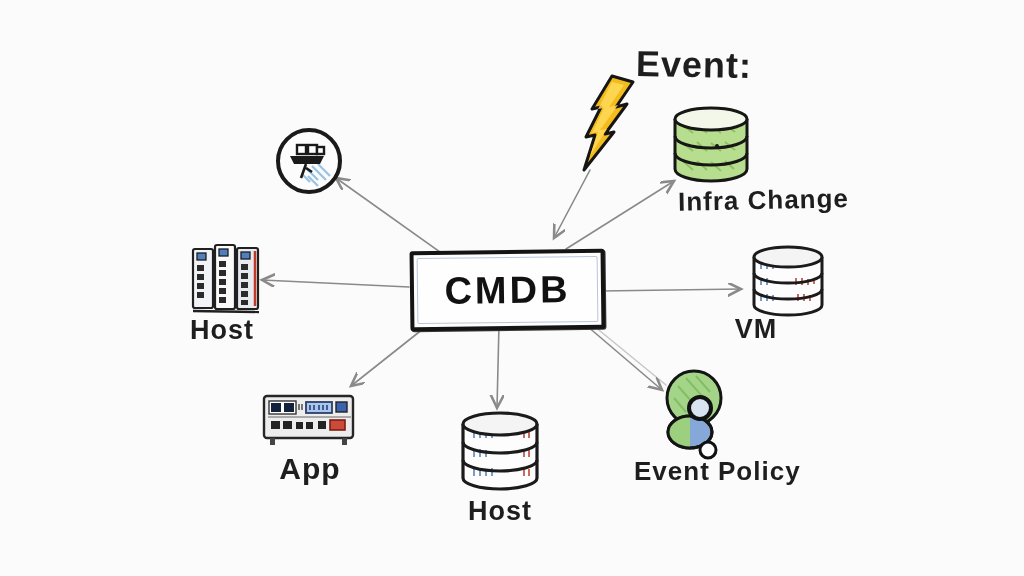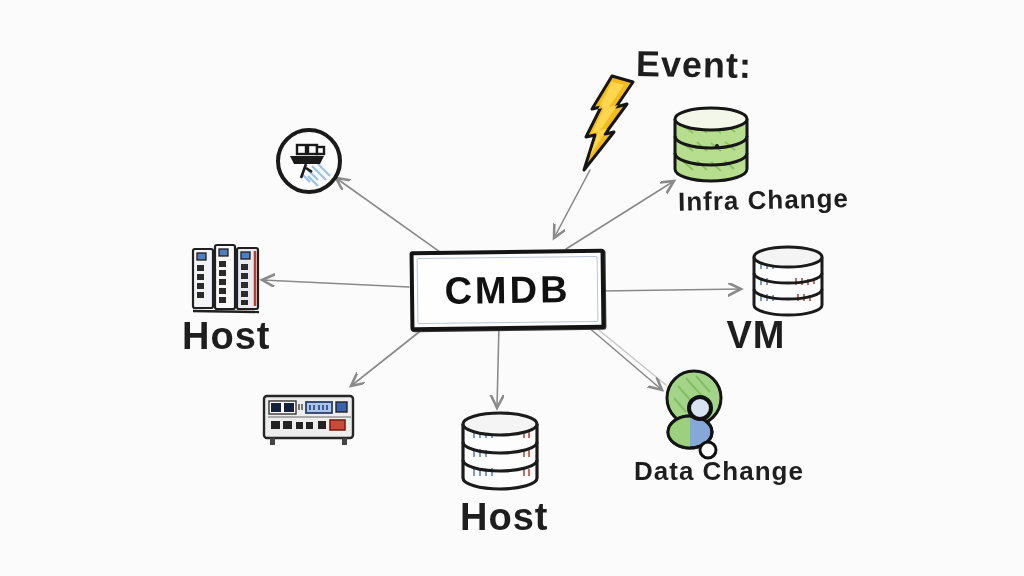--- a/index.html
+++ b/index.html
@@ -7,21 +7,21 @@
     position:relative;width:1024px;height:576px;overflow:hidden;
     background:#fbfbfb;
     font-family:"Liberation Sans","DejaVu Sans",sans-serif;
   }
   .abs{position:absolute;}
   .label{
     position:absolute;color:#1e1e1e;text-align:center;
     font-family:"Liberation Sans","DejaVu Sans",sans-serif;
     font-weight:600;letter-spacing:1px;white-space:nowrap;
   }
-  .lbl-28{font-size:38px;}
+  .lbl-28{font-size:27px;}
   .lbl-26{font-size:26px;}
   .lbl-30{font-size:30px;}
   .lbl-36{font-size:36px;}
   #cmdb-box{
     position:absolute;left:410px;top:250px;width:187px;height:72px;
     border:4px solid #141414;border-radius:3px;background:#fefefe;
     transform:rotate(-0.7deg);
     box-shadow:1px 1px 0 #3a3a3a;
     display:flex;align-items:center;justify-content:center;
   }
@@ -150,20 +150,21 @@
       <rect x="9" y="31" width="9" height="8"></rect>
         <rect x="21" y="31" width="9" height="8"></rect>
       <rect x="34" y="32" width="7" height="7"></rect>
         <rect x="44" y="32" width="7" height="7"></rect>
       <rect x="56" y="31" width="8" height="8"></rect>
     </g>
     <rect x="68" y="30" width="15" height="10" fill="#cc4a3a" stroke="#7a1f12" stroke-width="1.6"></rect>
     <rect x="8" y="48" width="5" height="7" fill="#444"></rect>
     <rect x="80" y="48" width="5" height="7" fill="#444"></rect>
   </svg>
+  <div class="label lbl-30" style="left:272px;top:452px;width:76px">App</div>
 
   <svg class="abs" style="left:456px;top:410px" width="88" height="86" viewBox="0 0 88 86">
     <g transform="translate(44,14)" stroke="#1b1b1b" stroke-width="3.2" stroke-linejoin="round">
       <path d="M-37 0 V54 A37 11 0 0 0 37 54 V0" fill="#fdfdfd"></path>
       <g stroke="#7b9cc9" stroke-width="2">
         <path d="M-26 6 v8 M-20 6 v8 M-14 7 v7 M-8 6 v8 M-26 25 v8 M-20 25 v8 M-14 26 v7 M-26 44 v8 M-20 44 v8 M-14 45 v7 M-8 44 v8"></path>
       </g>
       <g stroke="#c96a5f" stroke-width="2">
         <path d="M24 6 v8 M29 7 v7 M24 25 v8 M29 26 v7 M24 44 v8 M29 45 v7"></path>
       </g>
@@ -178,21 +179,21 @@
     <circle cx="42" cy="32" r="27" fill="#a4d488" stroke="#141414" stroke-width="3"></circle>
     <g stroke="#7cb85c" stroke-width="2" opacity="0.8">
       <path d="M26 20 l14 16 M34 12 l16 18 M44 10 l14 16 M22 32 l12 14"></path>
     </g>
     <ellipse cx="38" cy="66" rx="22" ry="16" fill="#86a8d8" stroke="#141414" stroke-width="3"></ellipse>
     <path d="M38 50 A22 16 0 0 0 38 82 Z" fill="#9ccf7e" stroke="none"></path>
     <ellipse cx="38" cy="66" rx="22" ry="16" fill="none" stroke="#141414" stroke-width="3"></ellipse>
     <circle cx="48" cy="42" r="11" fill="#d7e3f0" stroke="#111111" stroke-width="4"></circle>
     <circle cx="56" cy="84" r="8" fill="#fdfdfd" stroke="#111111" stroke-width="3"></circle>
   </svg>
-  <div class="label lbl-26" style="left:634px;top:456px;width:140px">Data Change</div>
+  <div class="label lbl-26" style="left:634px;top:456px;width:140px">Event Policy</div>
 
   <svg class="abs" style="left:272px;top:124px" width="74" height="74" viewBox="0 0 74 74">
     <defs>
       <clipPath id="shipclip">
           <circle cx="37" cy="37" r="31"></circle>
         </clipPath>
     </defs>
     <circle cx="37" cy="37" r="31" fill="#fcfcfc" stroke="#1a1a1a" stroke-width="4"></circle>
     <g clip-path="url(#shipclip)">
       <g stroke="#9dc3e6" stroke-width="2.4">

